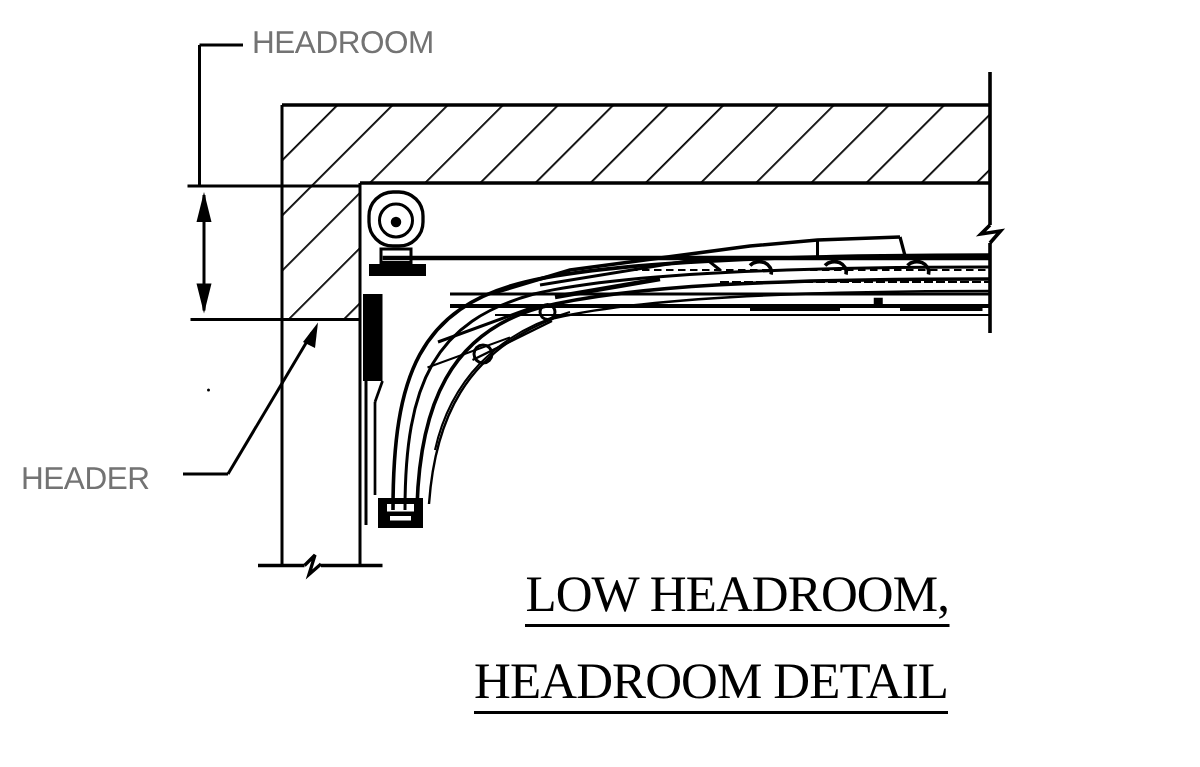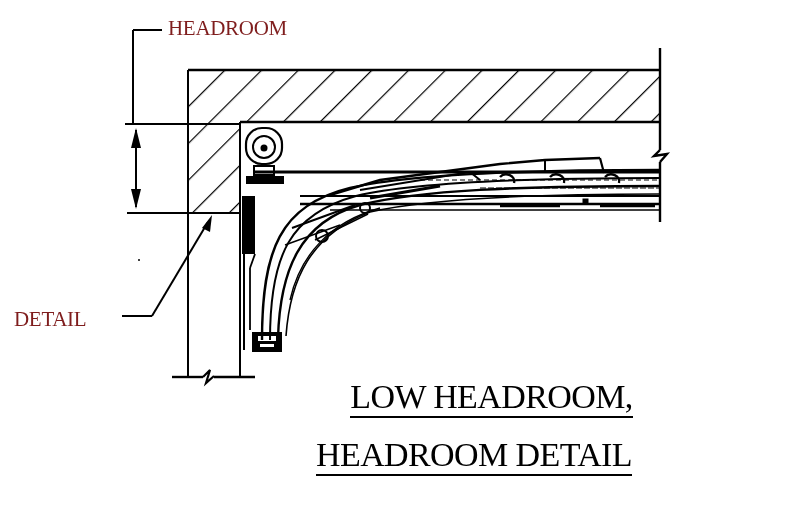--- a/index.html
+++ b/index.html
@@ -17,22 +17,22 @@
     }
     #drawing {
       position: absolute;
       left: 0;
       top: 0;
       width: 800px;
       height: 511px;
     }
     .label {
       position: absolute;
-      font-family: Liberation Serif, serif;
-      color: #7f1d1d;
+      font-family: Liberation Sans, sans-serif;
+      color: #737373;
       white-space: nowrap;
       line-height: 1;
     }
     .label-headroom {
       left: 168px;
       top: 18px;
       font-size: 21px;
       letter-spacing: -0.3px;
     }
     .label-header {
@@ -177,18 +177,18 @@
     <line x1="315" y1="240" x2="368" y2="214" stroke-width="1.6"></line>
     <circle cx="322" cy="236" r="6" stroke-width="2"></circle>
     <circle cx="365" cy="208" r="5" stroke-width="2"></circle>
     <line x1="285" y1="245" x2="340" y2="225" stroke-width="1.4"></line>
   </g>
 
   <circle cx="139" cy="260" r="1" fill="#000"></circle>
 </svg>
 
 <div class="label label-headroom">HEADROOM</div>
-<div class="label label-header">DETAIL</div>
+<div class="label label-header">HEADER</div>
 
 <div class="title-block">
   <div class="title-line title-line-1">LOW HEADROOM,</div><br>
   <div class="title-line title-line-2">HEADROOM DETAIL</div>
 </div>
 
 </body></html>

